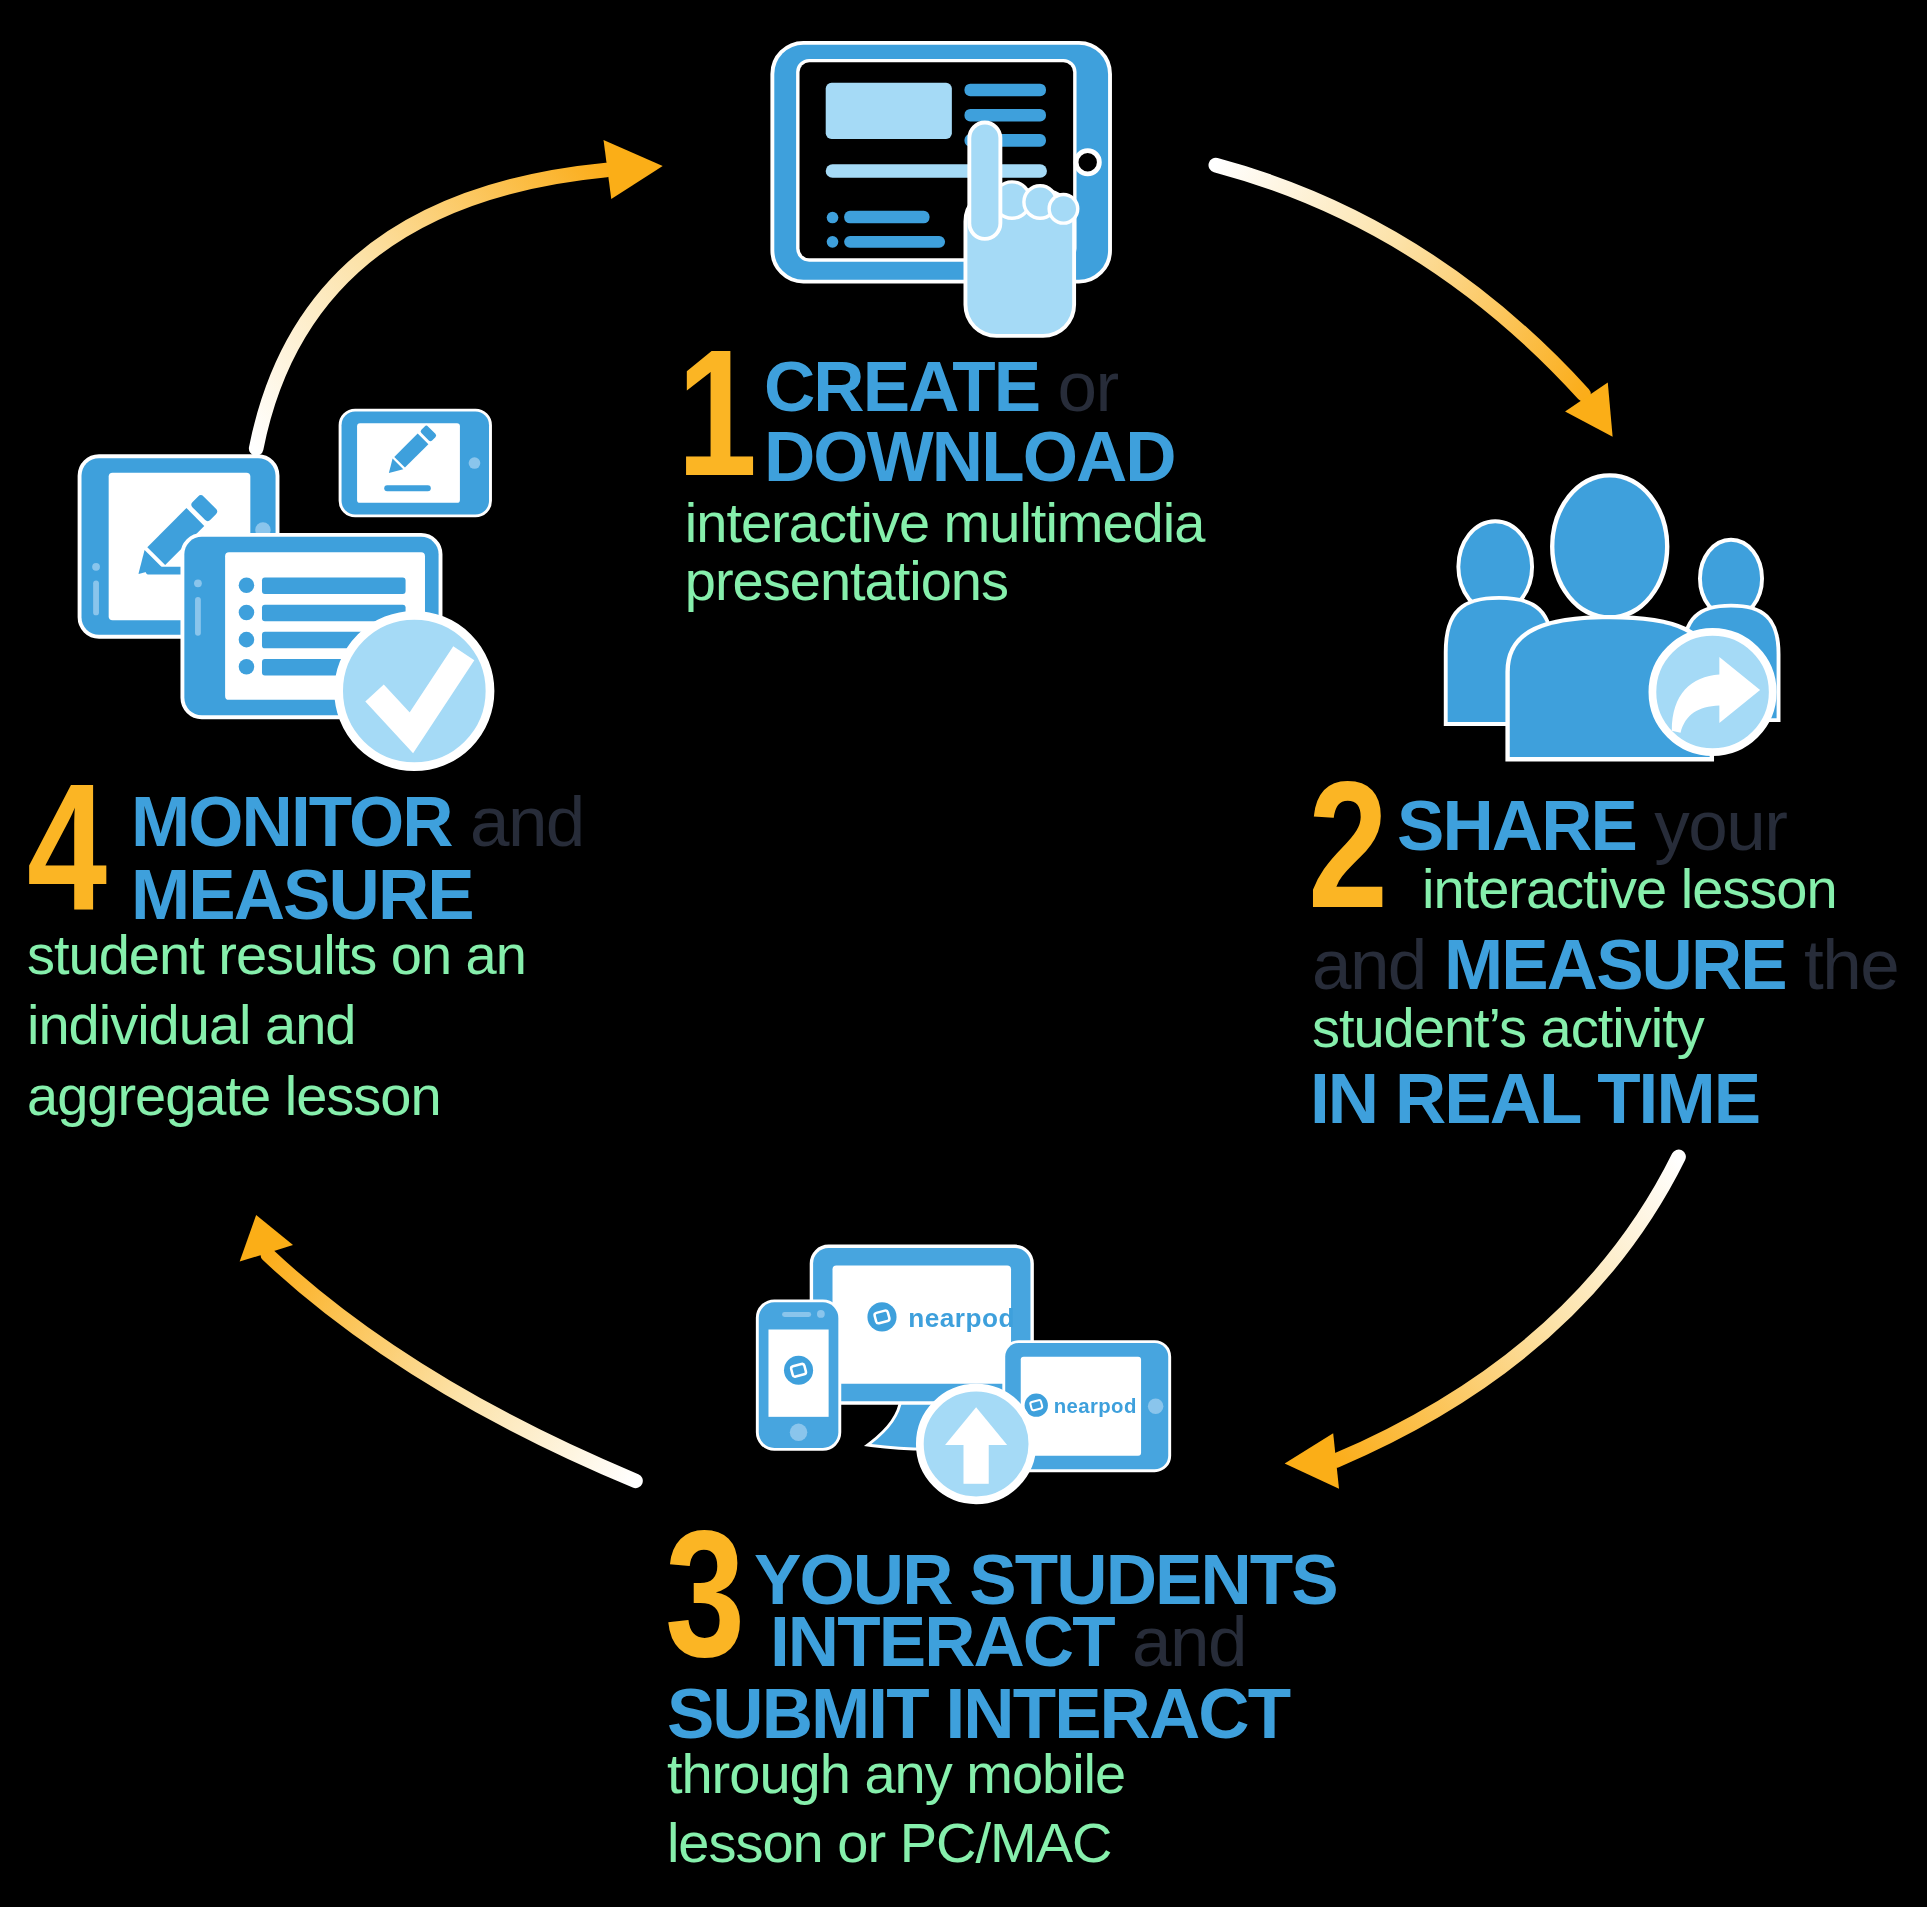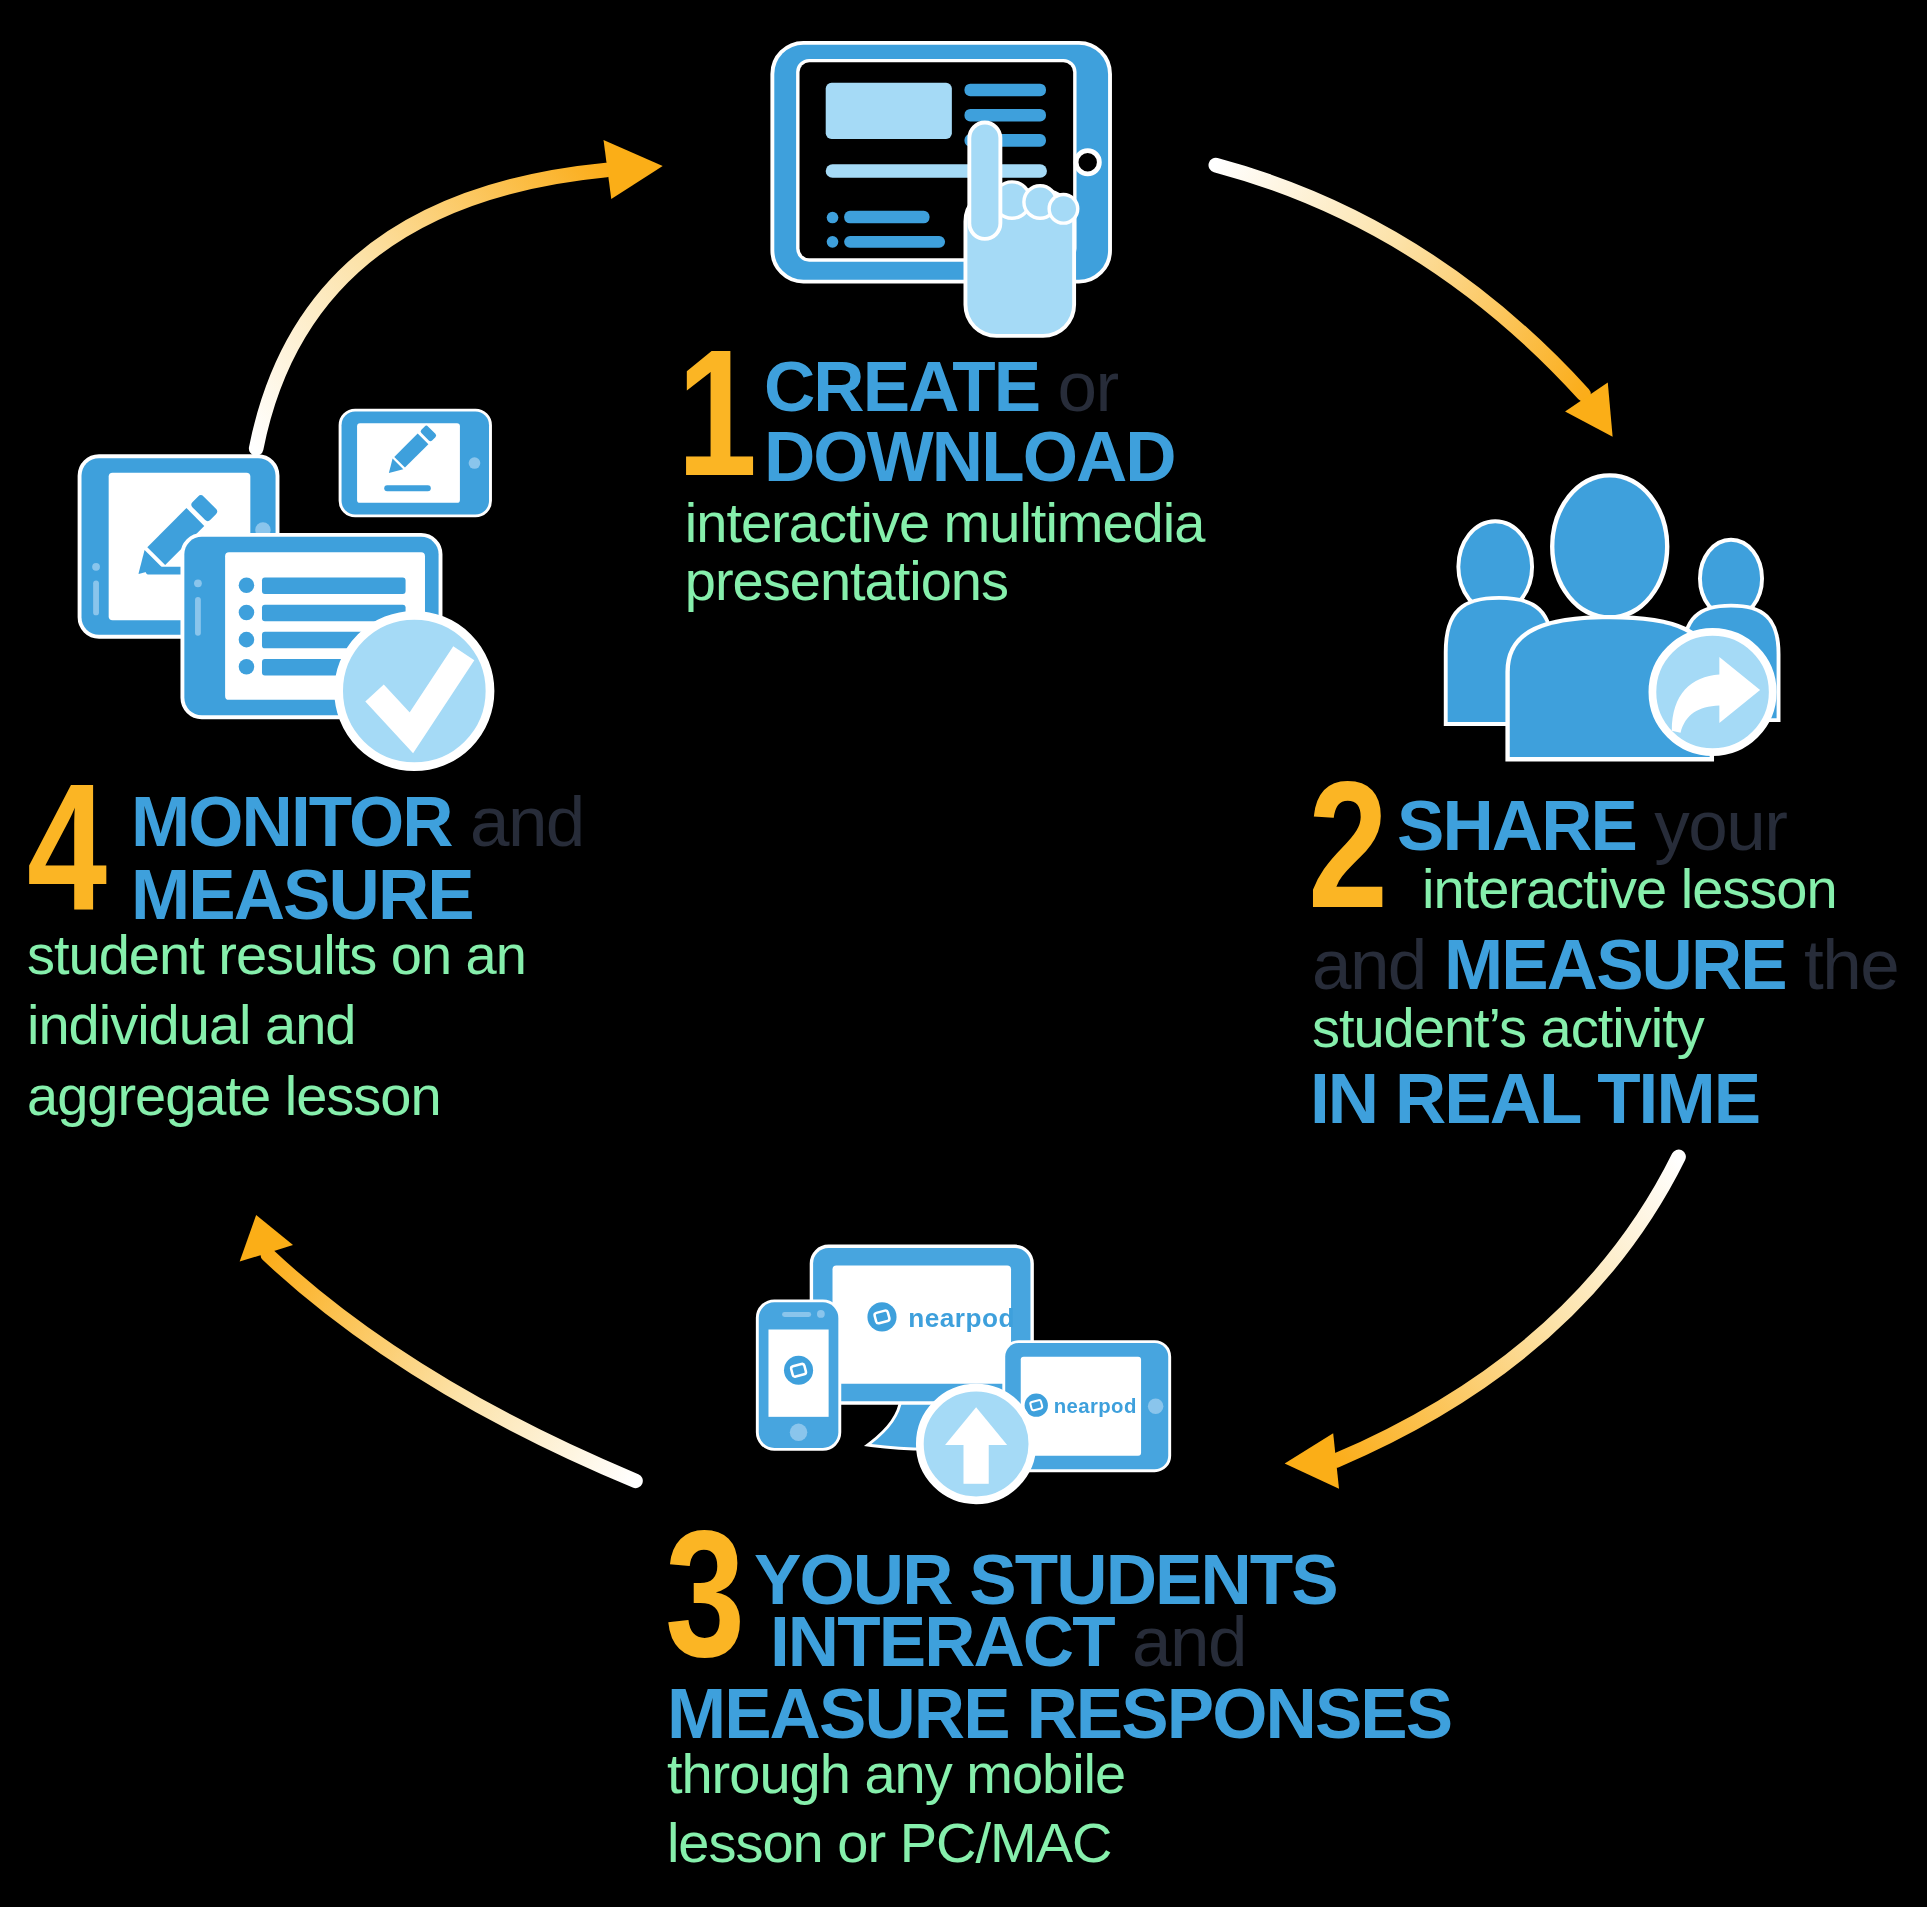--- a/index.html
+++ b/index.html
@@ -202,21 +202,21 @@
   <div class="line bl" style="left:114px;top:106px">interactive lesson</div>
   <div class="line hl" style="left:3.9px;top:174px"><span class="d">and </span><span class="b">MEASURE</span><span class="d"> the</span></div>
   <div class="line bl" style="left:3.9px;top:245px">student’s activity</div>
   <div class="line hl" style="left:1.9px;top:308px"><span class="b">IN REAL TIME</span></div>
 </div>
 
 <div class="step" style="left:665px;top:1504px;">
   <span class="num">3</span>
   <div class="line hl" style="left:89px;top:40px"><span class="b">YOUR STUDENTS</span></div>
   <div class="line hl" style="left:105px;top:102px"><span class="b">INTERACT</span><span class="d"> and</span></div>
-  <div class="line hl" style="left:1.9px;top:174px"><span class="b">MEASURE RESPONSES</span></div>
+  <div class="line hl" style="left:1.9px;top:174px"><span class="b">SUBMIT INTERACT</span></div>
   <div class="line bl" style="left:1.9px;top:242px">through any mobile</div>
   <div class="line bl" style="left:1.9px;top:311px">lesson or PC/MAC</div>
 </div>
 
 <div class="step" style="left:27px;top:757px;">
   <span class="num">4</span>
   <div class="line hl" style="left:104px;top:29px"><span class="b">MONITOR</span><span class="d"> and</span></div>
   <div class="line hl" style="left:104px;top:102px"><span class="b">MEASURE</span></div>
   <div class="line bl" style="left:0px;top:170px">student results on an</div>
   <div class="line bl" style="left:0px;top:240px">individual and</div>

